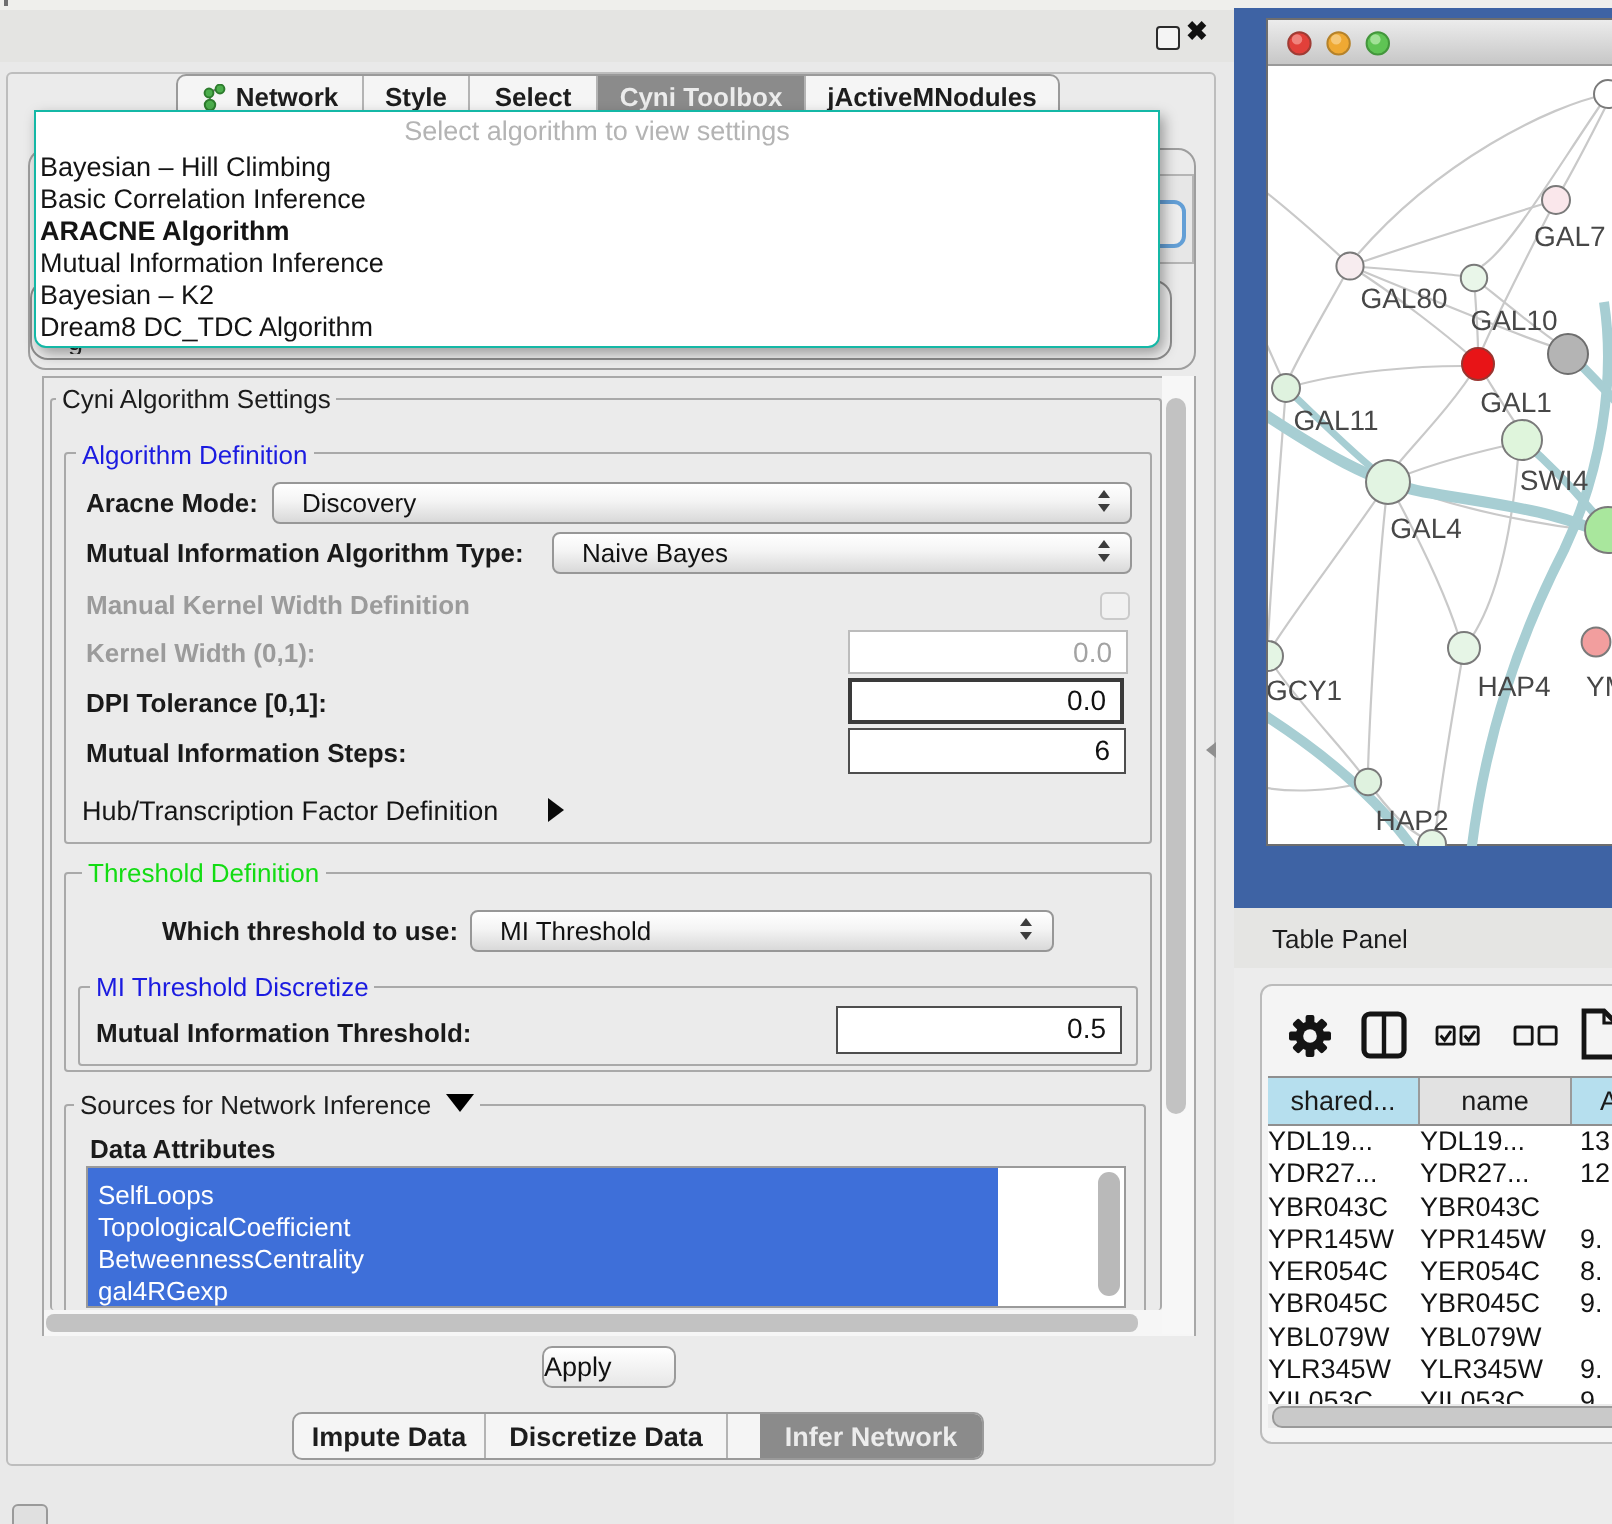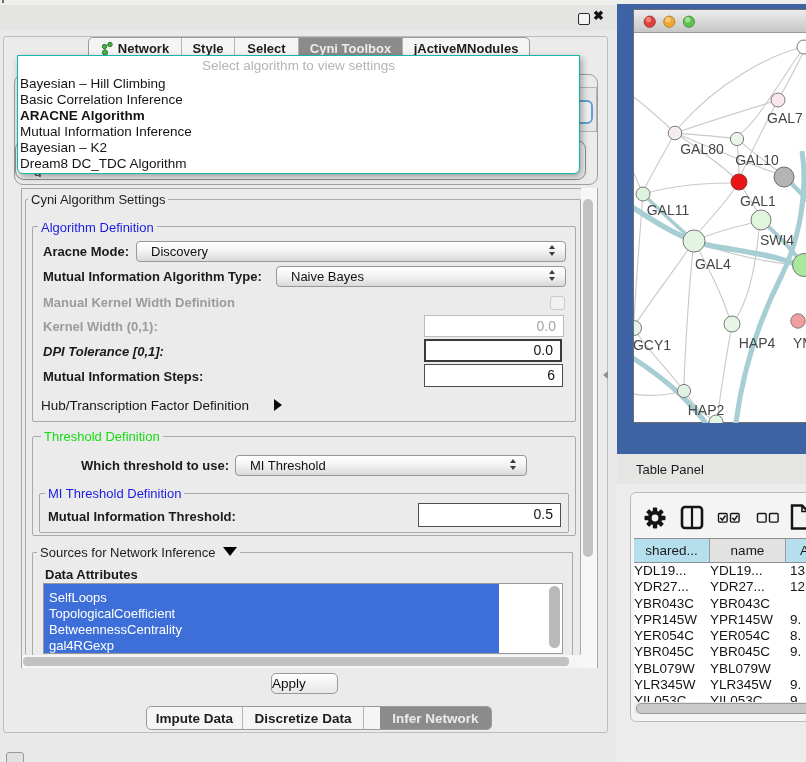--- a/index.html
+++ b/index.html
@@ -80,21 +80,21 @@
       <i class="d"></i>
     </span>
 </div>
 
 <div class="lbl dis" style="left:43px;top:295px;">Manual Kernel Width Definition</div>
 <div class="abs" style="left:550px;top:296px;width:13px;height:12px;border:1px solid #cacaca;border-radius:3px;background:#f1f1f1;"></div>
 
 <div class="lbl dis" style="left:43px;top:319px;">Kernel Width (0,1):</div>
 <div class="fld" style="left:424px;top:315px;width:140px;height:22px;border:1px solid #bcbcbc;color:#a3a3a3;line-height:20px;">0.0</div>
 
-<div class="lbl" style="left:43px;top:344px;font-style:italic;">DPI Tolerance [0,1]:</div>
+<div class="lbl" style="left:43px;top:344px;">DPI Tolerance [0,1]:</div>
 <div class="fld" style="left:424px;top:339px;width:138px;height:23px;border:2px solid #3a3a3a;line-height:19px;">0.0</div>
 
 <div class="lbl" style="left:43px;top:369px;">Mutual Information Steps:</div>
 <div class="fld" style="left:424px;top:364px;width:139px;height:23px;border:1.5px solid #4e4e4e;line-height:20px;">6</div>
 
 <div class="abs" style="left:41px;top:398px;font-size:13.5px;color:#161616;">Hub/Transcription Factor Definition</div>
 <div class="abs" style="left:274px;top:399px;width:0;height:0;border-top:6px solid transparent;border-bottom:6px solid transparent;border-left:8px solid #0a0a0a;"></div>
 
 <div class="grp" style="left:32px;top:436px;width:542px;height:98px;"></div>
 <div class="leg" style="left:41px;top:429px;color:#13dc13;">Threshold Definition</div>
@@ -102,21 +102,21 @@
 <div class="lbl" style="left:81px;top:458px;">Which threshold to use:</div>
 <div class="combo" style="left:235px;top:455px;width:290px;">
   <span class="ct">MI Threshold</span>
     <span class="ud">
       <i class="u"></i>
       <i class="d"></i>
     </span>
 </div>
 
 <div class="grp" style="left:39px;top:493px;width:528px;height:38px;"></div>
-<div class="leg" style="left:45px;top:486px;color:#1b1be0;">MI Threshold Definition</div>
+<div class="leg" style="left:45px;top:486px;color:#1b1be0;">MI Threshold Discretize</div>
 <div class="lbl" style="left:48px;top:509px;">Mutual Information Threshold:</div>
 <div class="fld" style="left:418px;top:503px;width:143px;height:24px;border:1.5px solid #4e4e4e;line-height:21px;">0.5</div>
 
 <div class="grp" style="left:32px;top:552px;width:539px;height:104px;border-bottom:none;"></div>
 <div class="leg" style="left:37px;top:545px;color:#1c1c1c;">Sources for Network Inference
  <span style="display:inline-block;width:0;height:0;border-left:7px solid transparent;border-right:7px solid transparent;border-top:9px solid #000;vertical-align:1px;margin-left:4px;"></span></div>
 <div class="lbl" style="left:45px;top:567px;">Data Attributes</div>
 
 <div class="abs" style="left:43px;top:583px;width:520px;height:71px;border:1px solid #9a9a9a;background:#fff;overflow:hidden;box-sizing:border-box;">
   <div style="position:absolute;left:0;top:0;width:455px;height:71px;background:#3e6fd9;color:#fff;font-size:13px;line-height:16px;padding:6px 0 0 5px;box-sizing:border-box;">

